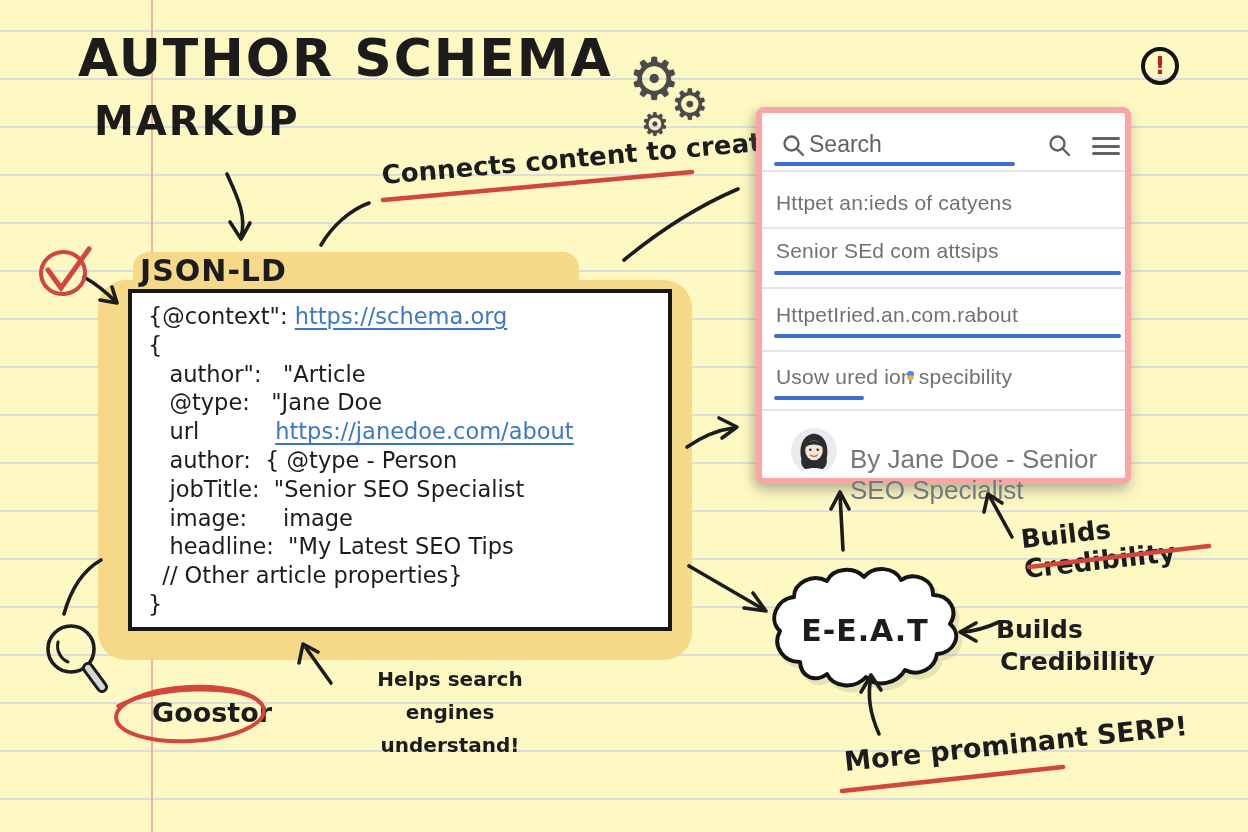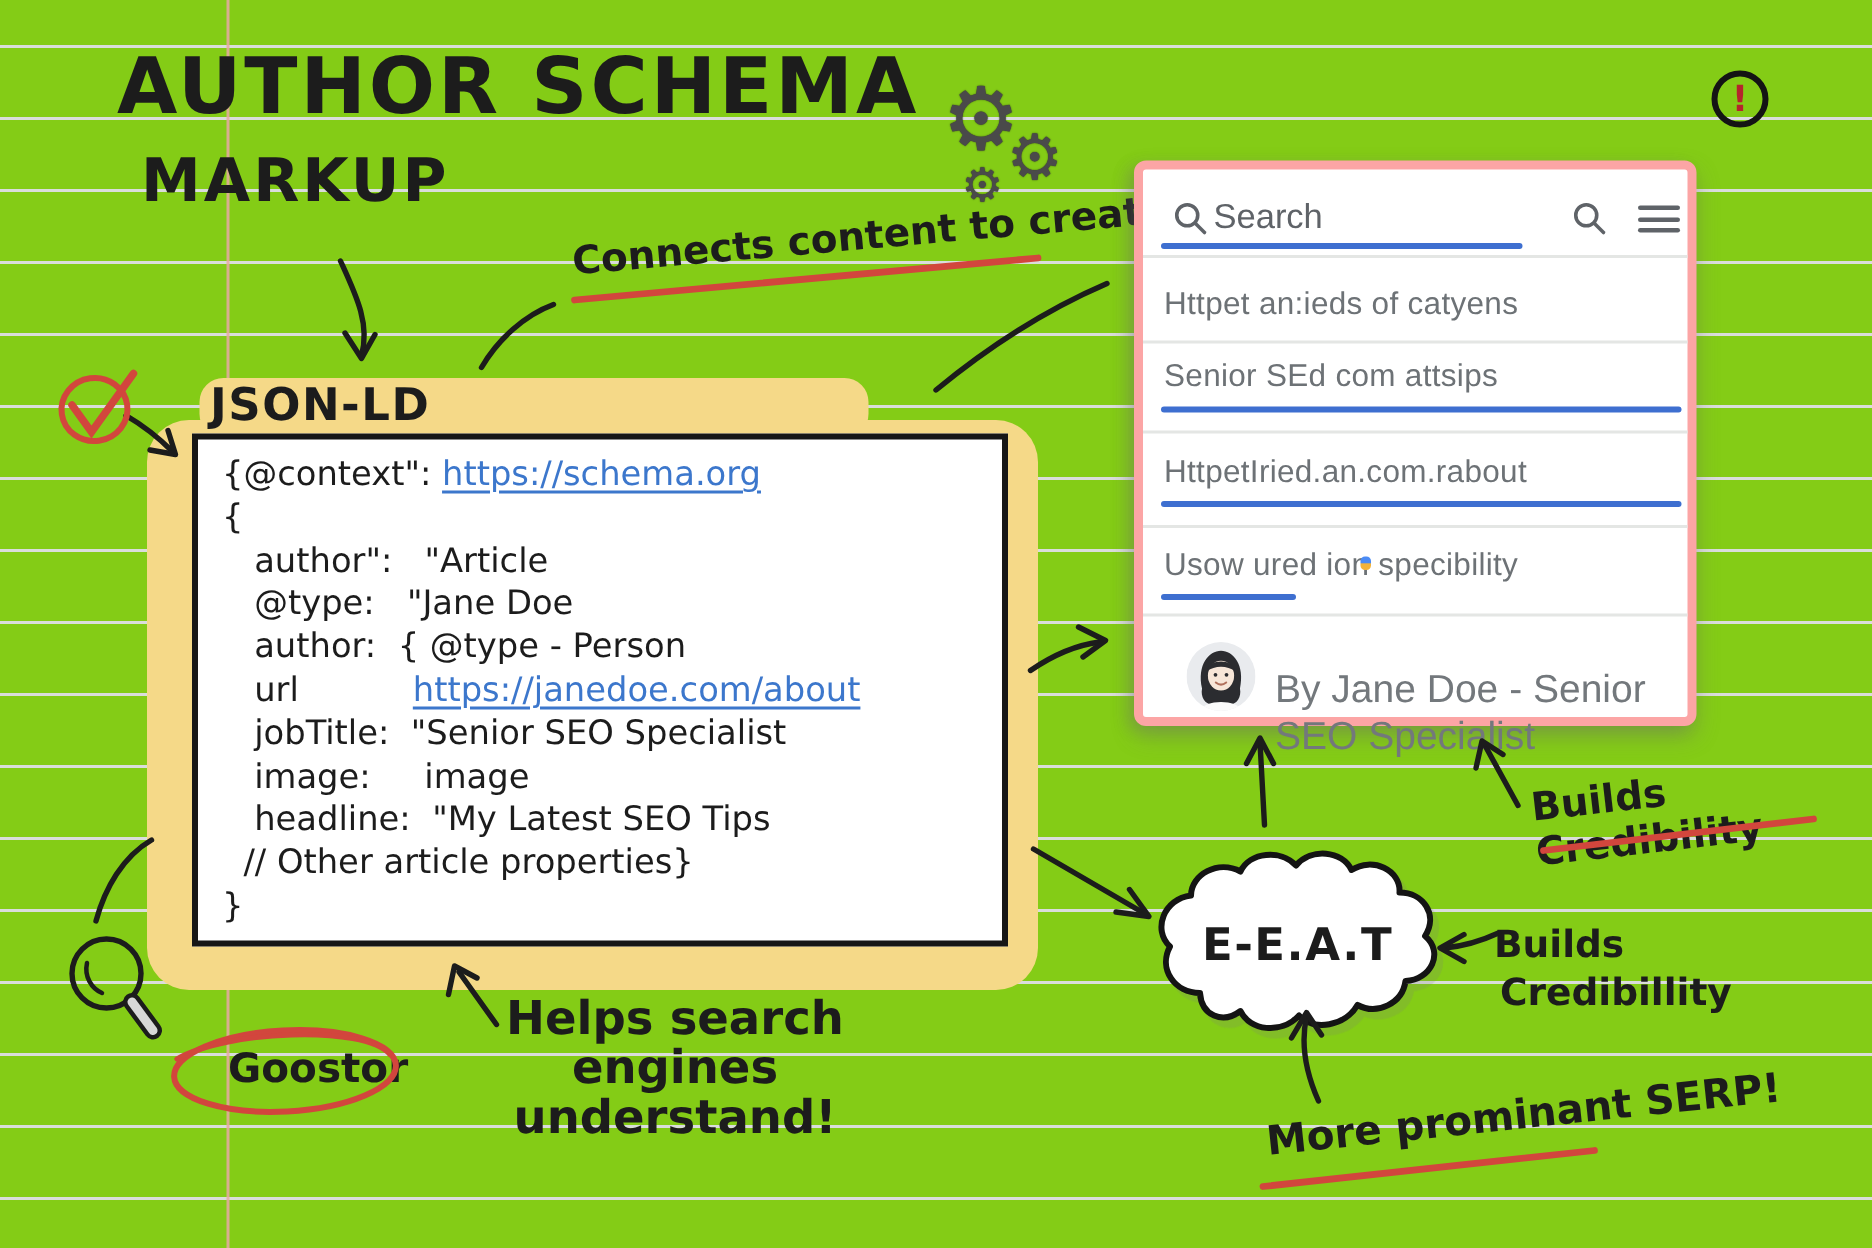--- a/index.html
+++ b/index.html
@@ -1,33 +1,33 @@
 <!DOCTYPE html>
 <html><head>
 <meta charset="utf-8">
 <style>
   html,body{margin:0;padding:0;background:#e8e8e8;}
-  .stage{position:relative;width:1248px;height:832px;background:#84cc16;overflow:hidden;
+  .stage{position:relative;width:1248px;height:832px;background:#fef9c3;overflow:hidden;
          font-family:"DejaVu Sans",sans-serif;color:#1c1c1c;}
   .lines{position:absolute;left:0;right:0;top:30px;bottom:0;
          background:repeating-linear-gradient(to bottom,#dadddb 0 2px,transparent 2px 48px);}
   .margin-line{position:absolute;left:151px;top:0;bottom:0;width:2px;background:#e7a8a3;opacity:.85;}
   .hand{font-family:"DejaVu Sans",sans-serif;}
   .abs{position:absolute;}
   
   .title1{left:78px;top:28px;font-size:52px;font-weight:900;letter-spacing:2px;}
   .title2{left:94px;top:98px;font-size:40px;font-weight:900;letter-spacing:2px;}
   
   .connects{left:383px;top:160px;font-size:26px;font-weight:700;transform:rotate(-5deg);transform-origin:left bottom;}
   .jsonld{left:140px;top:253px;font-size:30px;font-weight:800;letter-spacing:1px;z-index:4;}
   .builds-underlined{left:1026px;top:524px;font-size:26px;font-weight:700;transform:rotate(-6.5deg);transform-origin:left bottom;}
   .builds-side{left:996px;top:614px;width:170px;font-size:25px;font-weight:700;line-height:32px;}
   .builds-side .l2{margin-left:4px;}
   .more-prominent{left:846px;top:746px;font-size:27px;font-weight:700;transform:rotate(-6deg);transform-origin:left bottom;}
-  .helps{left:332px;top:663px;width:236px;text-align:center;font-size:31px;font-weight:700;line-height:33px;}
+  .helps{left:332px;top:663px;width:236px;text-align:center;font-size:20px;font-weight:700;line-height:33px;}
   .goostor{left:152px;top:697px;font-size:27px;font-weight:700;z-index:4;}
   .eeat{left:795px;top:613px;width:140px;text-align:center;font-size:30px;font-weight:800;letter-spacing:1px;z-index:4;}
   
   .yellow-strip{left:133px;top:252px;width:446px;height:40px;background:#f5d988;border-radius:16px;z-index:1;}
   .yellow-main{left:98px;top:280px;width:594px;height:380px;background:#f5d988;border-radius:28px;z-index:1;}
   
   .codebox{left:128px;top:289px;width:544px;height:342px;background:#ffffff;border:4px solid #171717;
            box-sizing:border-box;z-index:2;padding:9px 0 0 16px;}
   .code-line{font-size:22.5px;line-height:28.8px;white-space:pre;font-weight:500;}
   .code-link{color:#3c77cc;text-decoration:underline;text-decoration-thickness:2px;text-underline-offset:4px;font-weight:500;}
@@ -77,22 +77,22 @@
 
   <div class="abs yellow-strip"></div>
   <div class="abs yellow-main"></div>
   <div class="abs hand jsonld">JSON-LD</div>
 
   <div class="abs codebox">
     <div class="code-line"><span>{@context": </span><a class="code-link">https://schema.org</a></div>
     <div class="code-line">{</div>
     <div class="code-line">   author":   "Article</div>
     <div class="code-line">   @type:   "Jane Doe</div>
+    <div class="code-line"><span>   url</span><span class="gap"></span><a class="code-link">https://janedoe.com/about</a></div>
     <div class="code-line">   author:  { @type - Person</div>
-    <div class="code-line"><span>   url</span><span class="gap"></span><a class="code-link">https://janedoe.com/about</a></div>
     <div class="code-line">   jobTitle:  "Senior SEO Specialist</div>
     <div class="code-line">   image:     image</div>
     <div class="code-line">   headline:  "My Latest SEO Tips</div>
     <div class="code-line">  // Other article properties}</div>
     <div class="code-line">}</div>
   </div>
 
   <div class="abs panel">
     <svg class="abs" style="left:20px;top:21px;" width="23" height="23" viewBox="0 0 23 23">
       <circle cx="9.5" cy="9.5" r="7" fill="none" stroke="#5f6368" stroke-width="2.4"></circle>

